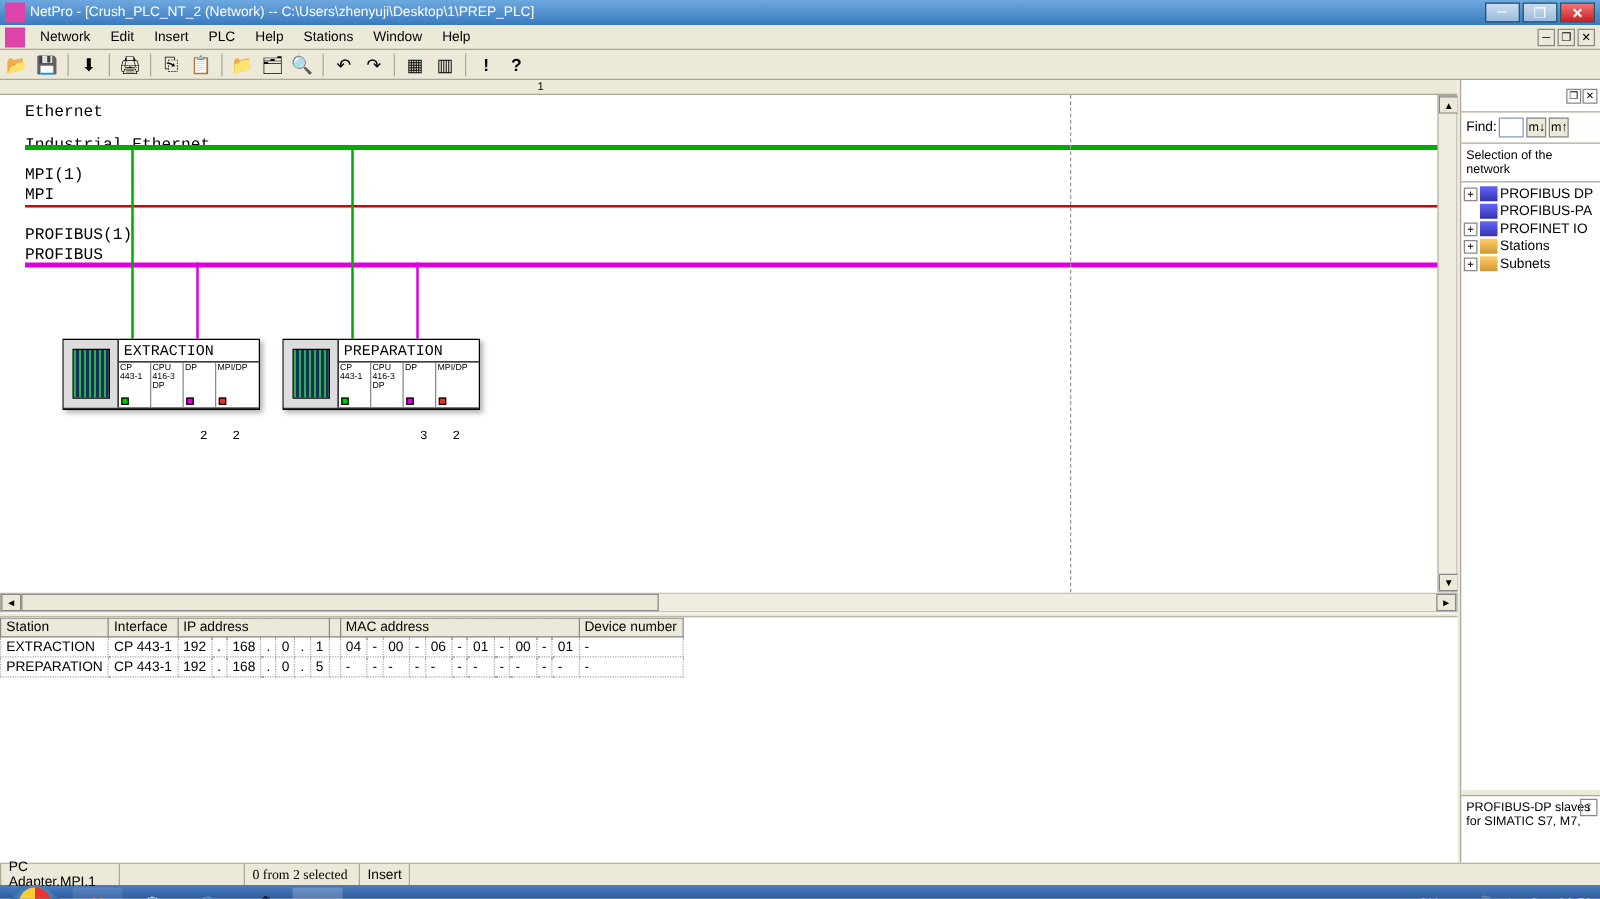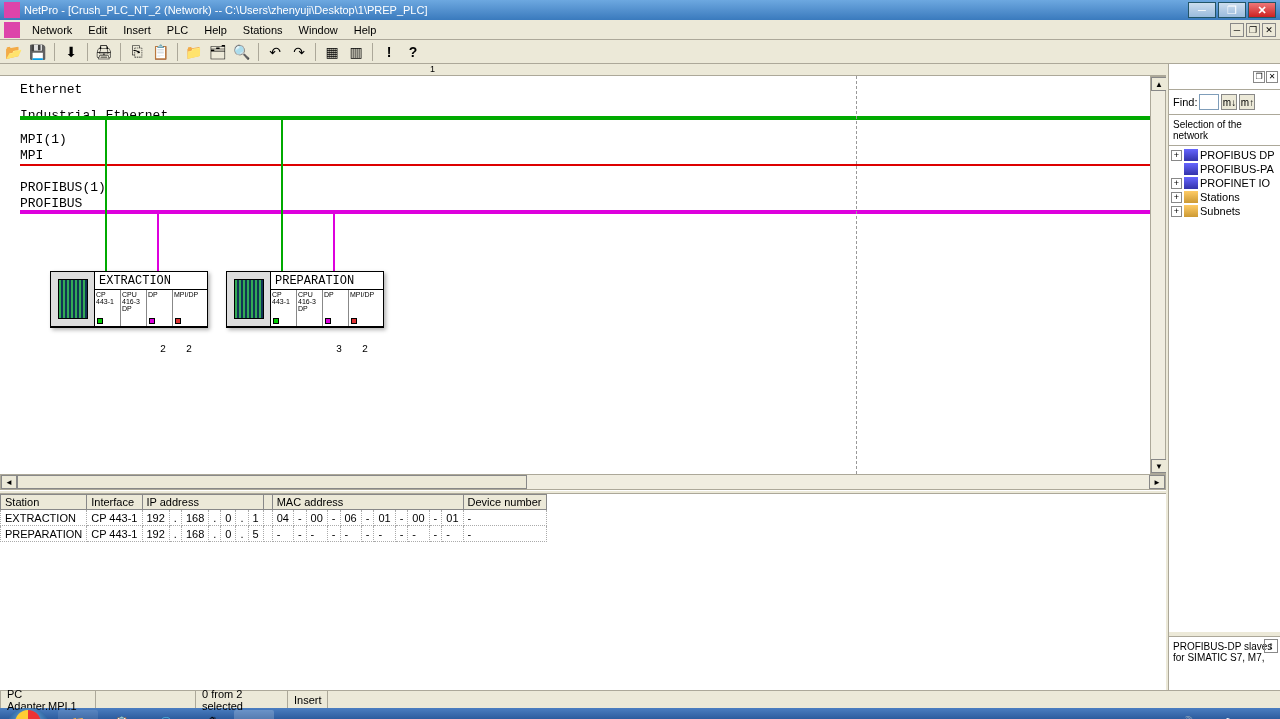--- a/index.html
+++ b/index.html
@@ -358,21 +358,21 @@
     <div class="desc-panel">
       <span class="desc-close">⟟</span>
       <span>PROFIBUS-DP slaves for SIMATIC S7, M7,</span>
     </div>
   </div>
 </div>
 
 <div class="statusbar">
   <div class="status-seg" style="width:95px;">PC Adapter.MPI.1</div>
   <div class="status-seg" style="width:100px;"></div>
-  <div class="status-seg" style="width:92px;">0 from 2 selected</div>
+  <div class="status-seg" style="width:92px;font-family:Liberation Serif, serif;">0 from 2 selected</div>
   <div class="status-seg" style="width:40px;">Insert</div>
   <div class="status-seg" style="width:130px;"></div>
 </div>
 
 <div class="taskbar">
   <div class="start-btn">
       <div class="start-orb"></div>
     </div>
   <div class="task-item" style="background:rgba(255,255,255,0.1);">📁</div>
   <div class="task-item">📋</div>

